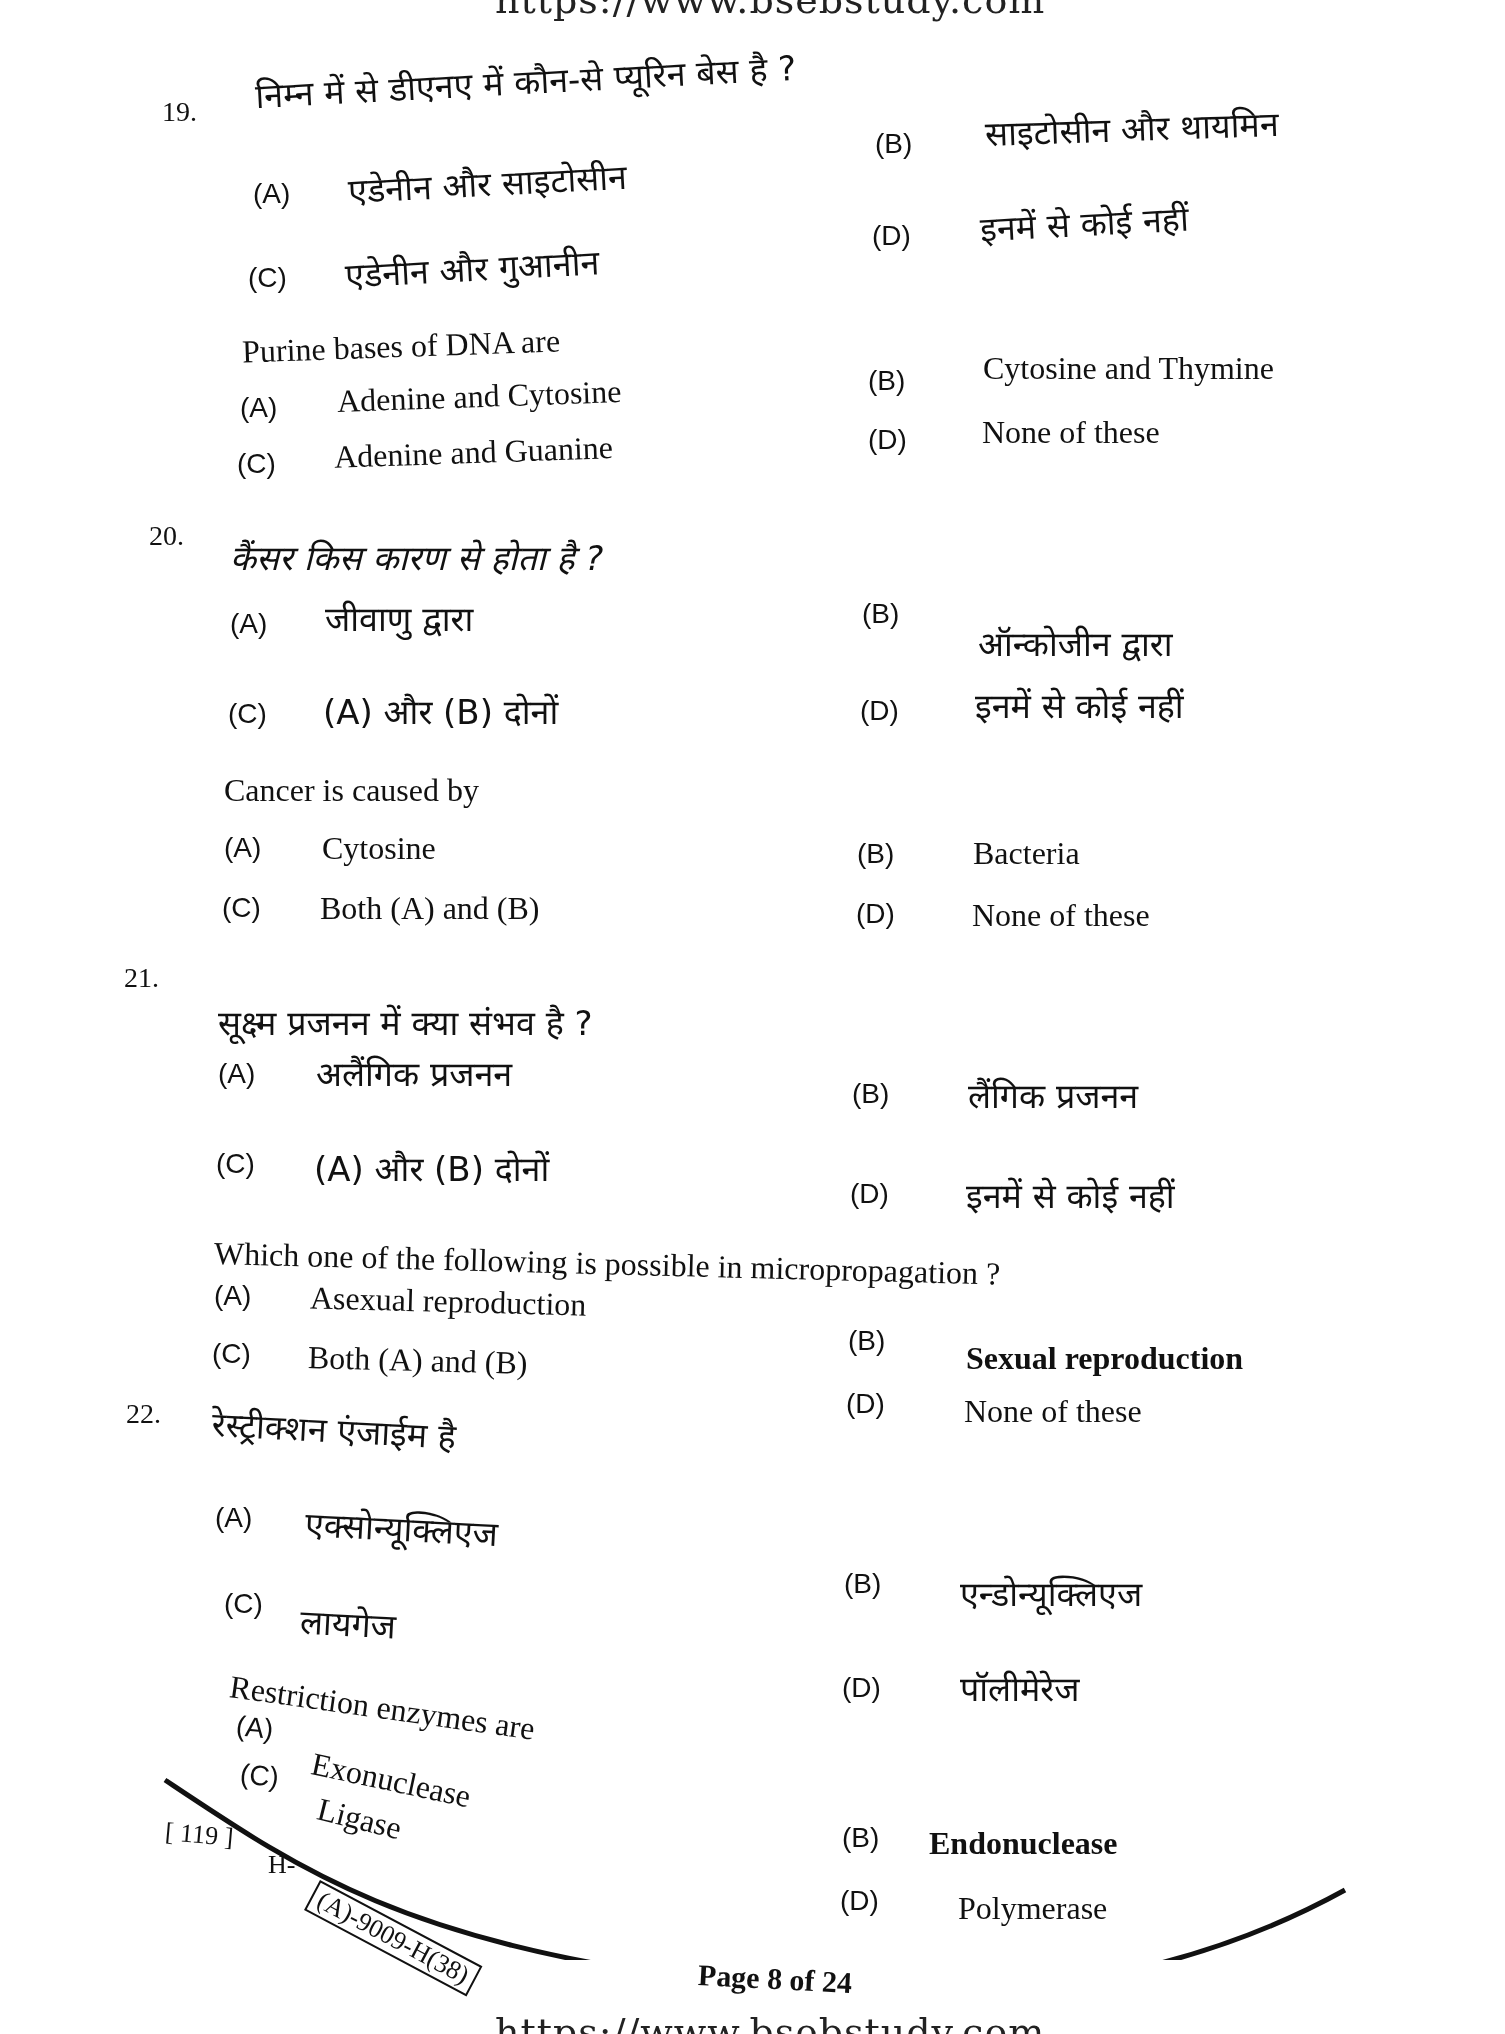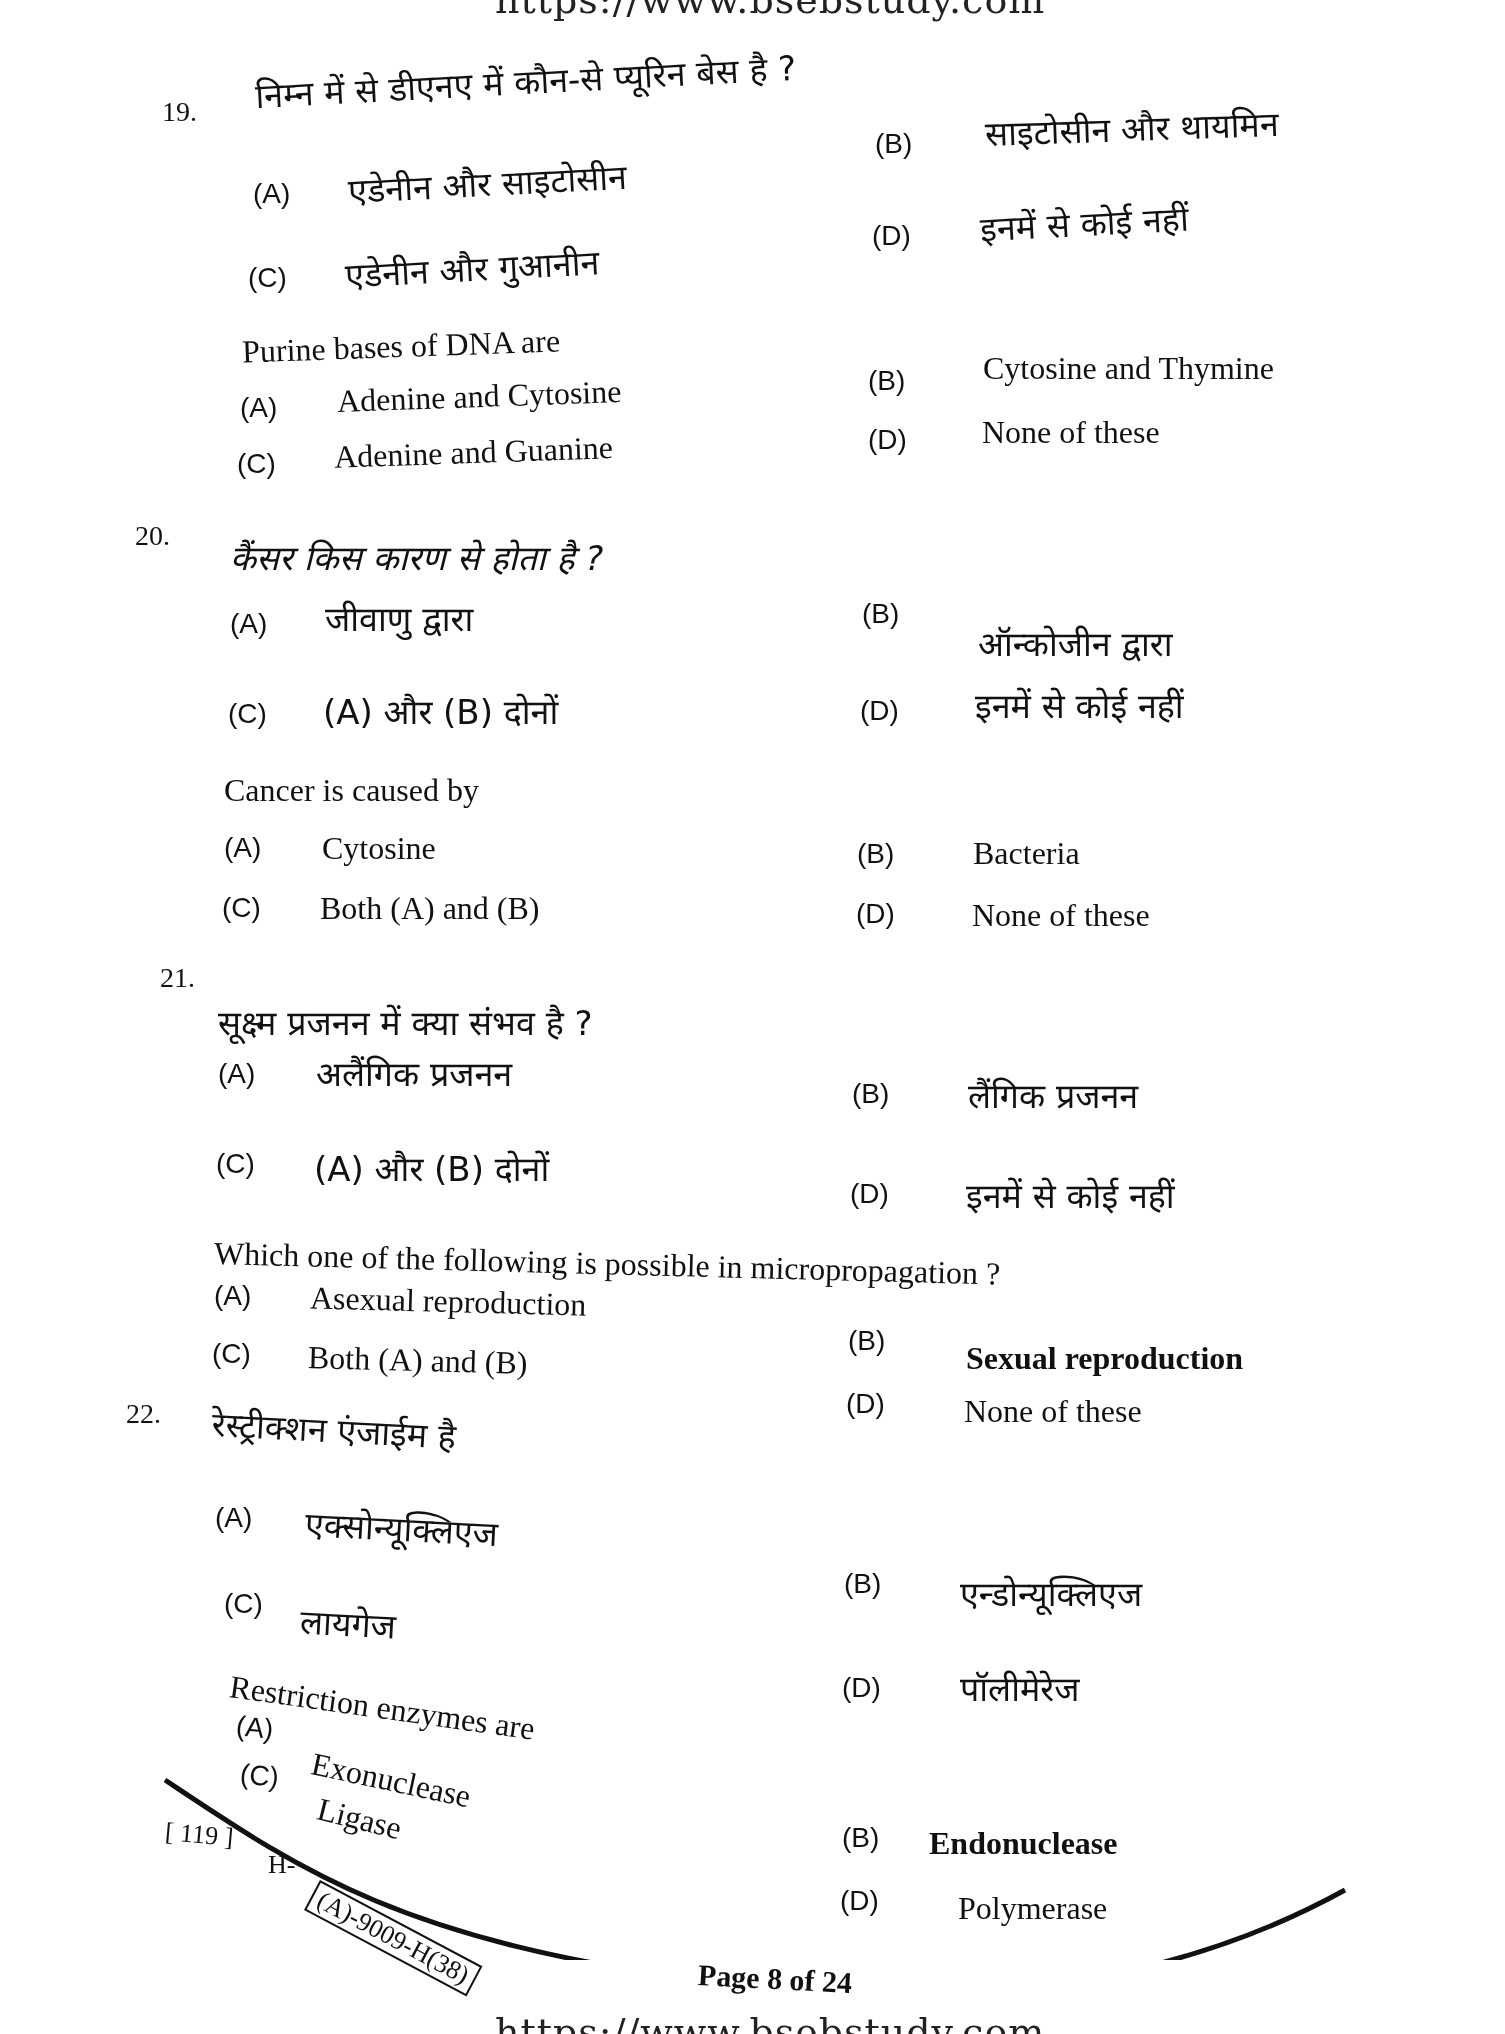--- a/index.html
+++ b/index.html
@@ -34,42 +34,42 @@
 <div class="abs en" style="left:242px; top:328px; transform:rotate(-2deg);">Purine bases of DNA are</div>
 <div class="abs lbl" style="left:240px; top:392px;">(A)</div>
 <div class="abs en" style="left:337px; top:378px; transform:rotate(-2deg);">Adenine and Cytosine</div>
 <div class="abs lbl" style="left:868px; top:365px;">(B)</div>
 <div class="abs en" style="left:983px; top:350px;">Cytosine and Thymine</div>
 <div class="abs lbl" style="left:237px; top:448px;">(C)</div>
 <div class="abs en" style="left:334px; top:434px; transform:rotate(-2deg);">Adenine and Guanine</div>
 <div class="abs lbl" style="left:868px; top:424px;">(D)</div>
 <div class="abs en" style="left:982px; top:414px;">None of these</div>
 
-<div class="abs qnum" style="left:135px; top:520px;">20.</div>
+<div class="abs qnum" style="left:149px; top:520px;">20.</div>
 <div class="abs hi" style="left:230px; top:534px;font-style:italic;">कैंसर किस कारण से होता है ?</div>
 <div class="abs lbl" style="left:230px; top:608px;">(A)</div>
 <div class="abs hi" style="left:325px; top:595px;">जीवाणु द्वारा</div>
 <div class="abs lbl" style="left:862px; top:598px;">(B)</div>
 <div class="abs hi" style="left:978px; top:585px;margin-top:35px;">ऑन्कोजीन द्वारा</div>
 <div class="abs lbl" style="left:228px; top:698px;">(C)</div>
 <div class="abs hi" style="left:323px; top:688px;">(A) और (B) दोनों</div>
 <div class="abs lbl" style="left:860px; top:695px;">(D)</div>
 <div class="abs hi" style="left:975px; top:682px;">इनमें से कोई नहीं</div>
 
 <div class="abs en" style="left:224px; top:772px;">Cancer is caused by</div>
 <div class="abs lbl" style="left:224px; top:832px;">(A)</div>
 <div class="abs en" style="left:322px; top:830px;">Cytosine</div>
 <div class="abs lbl" style="left:857px; top:838px;">(B)</div>
 <div class="abs en" style="left:973px; top:835px;">Bacteria</div>
 <div class="abs lbl" style="left:222px; top:892px;">(C)</div>
 <div class="abs en" style="left:320px; top:890px;">Both (A) and (B)</div>
 <div class="abs lbl" style="left:856px; top:898px;">(D)</div>
 <div class="abs en" style="left:972px; top:897px;">None of these</div>
 
-<div class="abs qnum" style="left:124px; top:962px;margin-left:36px;">21.</div>
+<div class="abs qnum" style="left:124px; top:962px;">21.</div>
 <div class="abs hi" style="left:218px; top:955px;margin-top:44px;">सूक्ष्म प्रजनन में क्या संभव है ?</div>
 <div class="abs lbl" style="left:218px; top:1058px;">(A)</div>
 <div class="abs hi" style="left:316px; top:1050px;">अलैंगिक प्रजनन</div>
 <div class="abs lbl" style="left:852px; top:1078px;">(B)</div>
 <div class="abs hi" style="left:968px; top:1072px;">लैंगिक प्रजनन</div>
 <div class="abs lbl" style="left:216px; top:1148px;">(C)</div>
 <div class="abs hi" style="left:314px; top:1145px;">(A) और (B) दोनों</div>
 <div class="abs lbl" style="left:850px; top:1178px;">(D)</div>
 <div class="abs hi" style="left:966px; top:1172px;">इनमें से कोई नहीं</div>
 

